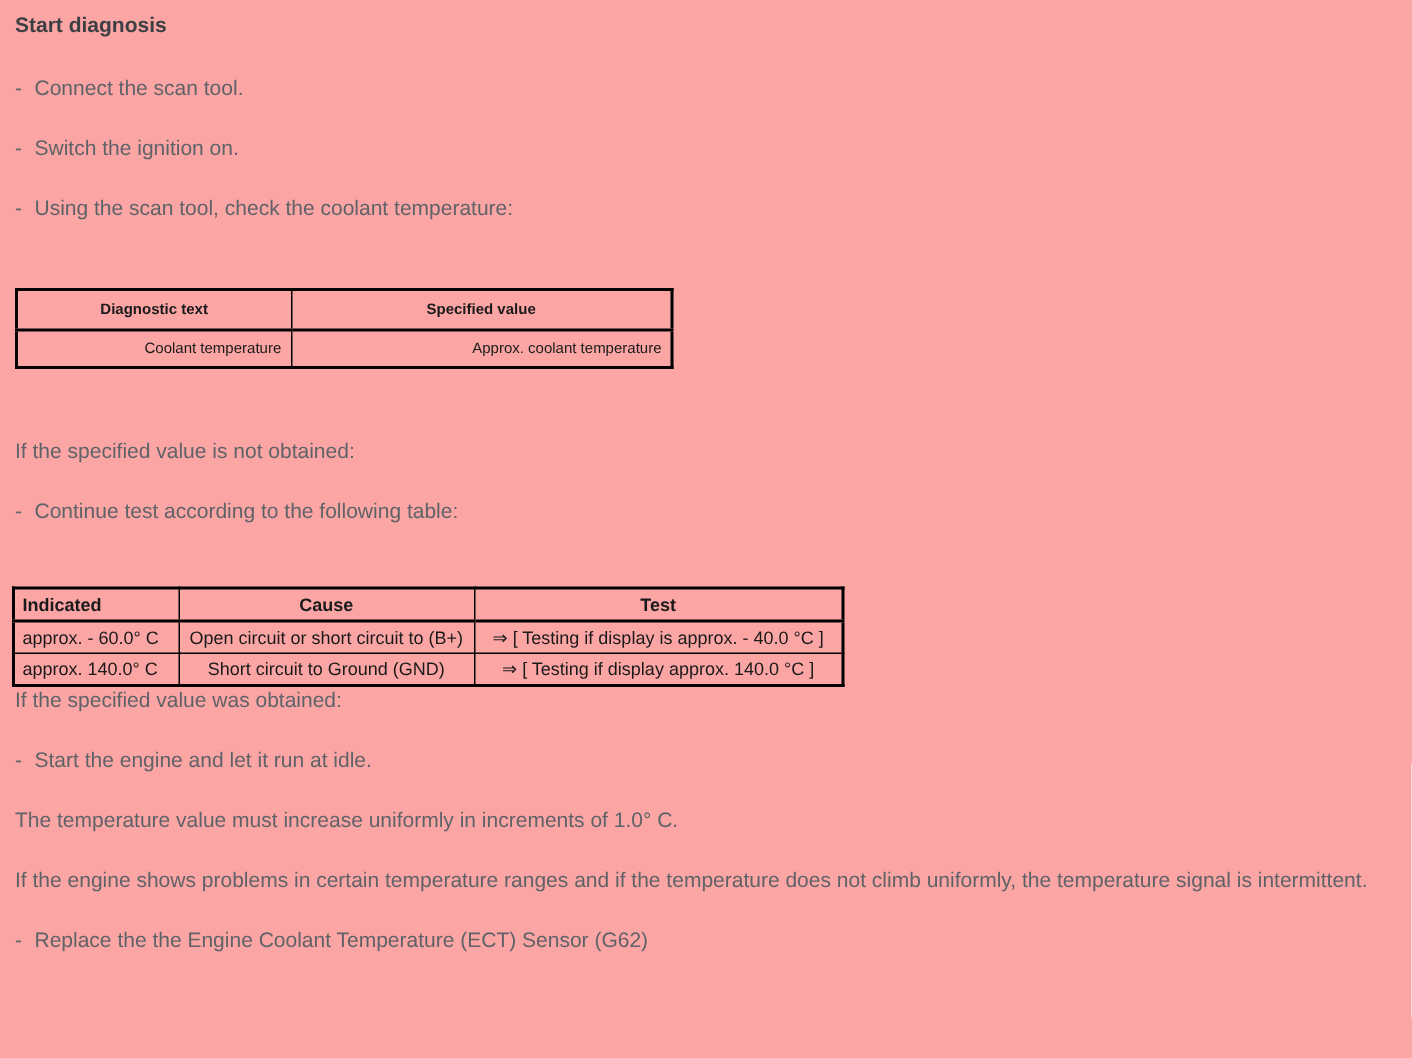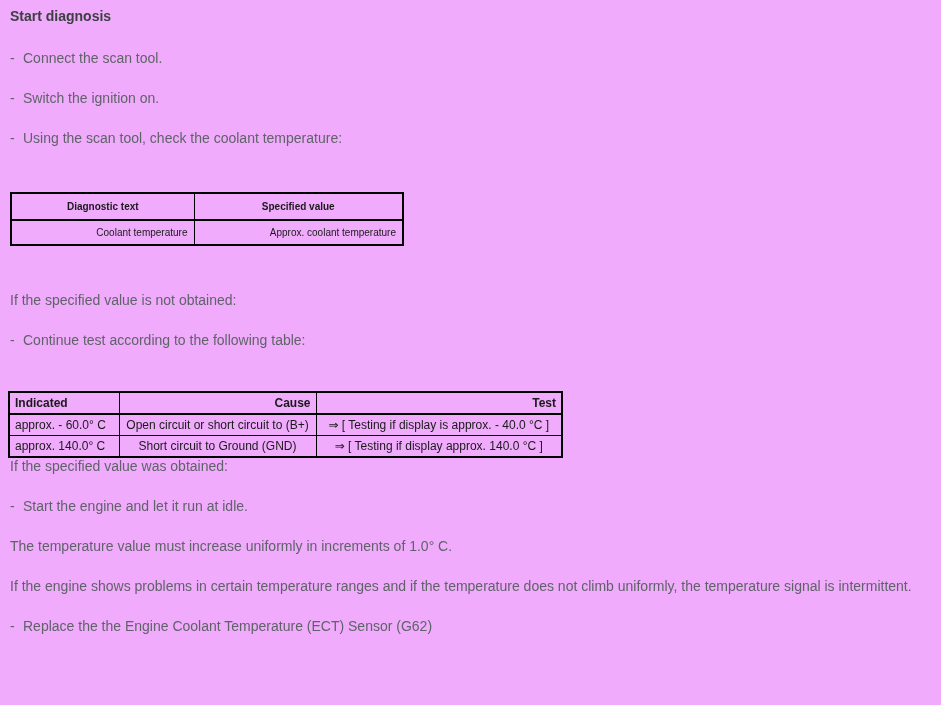--- a/index.html
+++ b/index.html
@@ -6,21 +6,21 @@
   html, body {
     margin: 0;
     padding: 0;
     background: #ffffff;
     font-family: "Liberation Sans", sans-serif;
   }
   .page {
     position: relative;
     width: 941px;
     height: 705px;
-    background: #f0abfc;
+    background: #fca5a5;
     padding: 8px 10px 0 10px;
     overflow: hidden;
   }
   .heading {
     margin: 0;
     font-size: 14px;
     line-height: 16px;
     font-weight: bold;
     color: #3c4043;
   }
@@ -55,21 +55,21 @@
     border-bottom: 2px solid #000000;
     font-weight: bold;
     text-align: center;
     padding: 7px 8px;
   }
   .diag-table td {
     text-align: right;
     padding: 6px 6px;
   }
   .diag-table .col-a { width: 183px; }
-  .diag-table .col-b { width: 209px; }
+  .diag-table .col-b { width: 254px; }
 
   .after-table1 { margin-top: 46px; }
 
   
   .cause-table {
     margin-top: 42px;
     margin-left: -2px;
     border-collapse: collapse;
     border: 2px solid #000000;
     color: #1a1a1a;
@@ -77,21 +77,21 @@
   .cause-table th, .cause-table td {
     border: 1px solid #000000;
     font-size: 12px;
     line-height: 14px;
     white-space: nowrap;
     padding: 3px 5px;
   }
   .cause-table th {
     border-bottom: 2px solid #000000;
     font-weight: bold;
-    text-align: right;
+    text-align: center;
   }
   .cause-table th.left, .cause-table td.left { text-align: left; }
   .cause-table td { text-align: center; }
   .cause-table .col-ind   { width: 110px; }
   .cause-table .col-cause { width: 197px; }
   .cause-table .col-test  { width: 246px; }
 
   .after-table2 { }
 </style>
 </head>

